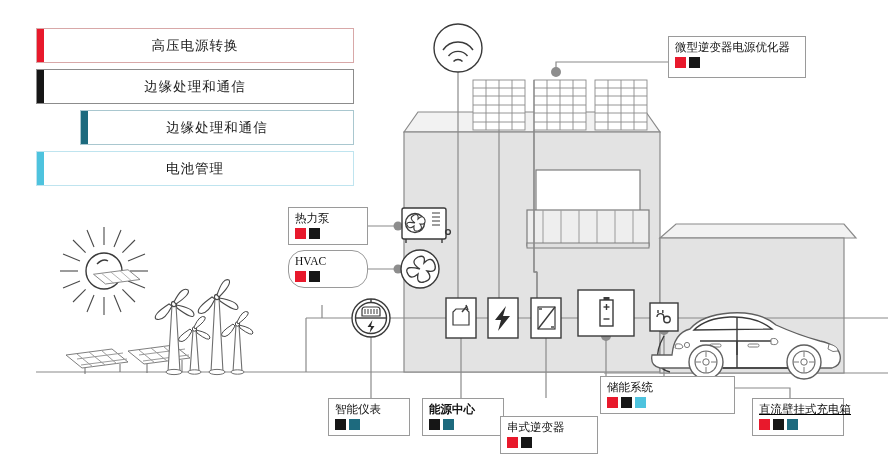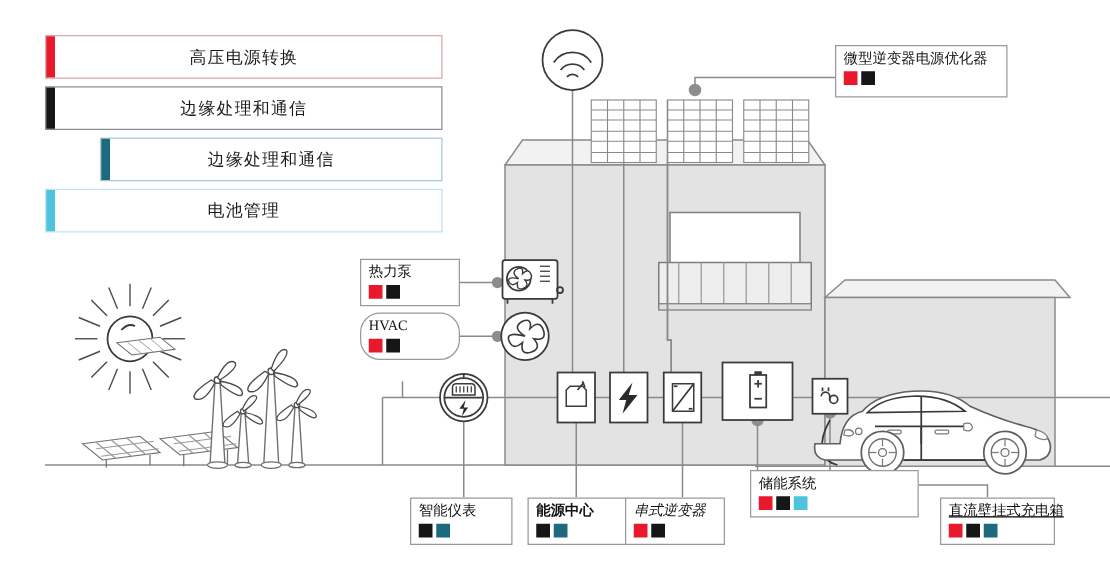--- a/index.html
+++ b/index.html
@@ -421,21 +421,21 @@
         <span class="sw" style="background: rgb(29, 106, 126);"></span>
       </div>
   </div>
   <div class="callout" style="left: 422px; top: 398px; width: 82px; height: 38px; font-weight: bold;">
     <div class="ctext">能源中心</div>
     <div class="cswatches">
         <span class="sw" style="background: rgb(22, 22, 22);"></span>
         <span class="sw" style="background: rgb(29, 106, 126);"></span>
       </div>
   </div>
-  <div class="callout" style="left: 500px; top: 398px; width: 80px; height: 38px; font-style: italic;">
+  <div class="callout" style="left: 500px; top: 416px; width: 98px; height: 38px;">
     <div class="ctext">串式逆变器</div>
     <div class="cswatches">
         <span class="sw" style="background: rgb(232, 25, 44);"></span>
         <span class="sw" style="background: rgb(22, 22, 22);"></span>
       </div>
   </div>
   <div class="callout" style="left: 600px; top: 376px; width: 135px; height: 38px;">
     <div class="ctext">储能系统</div>
     <div class="cswatches">
         <span class="sw" style="background: rgb(232, 25, 44);"></span>

